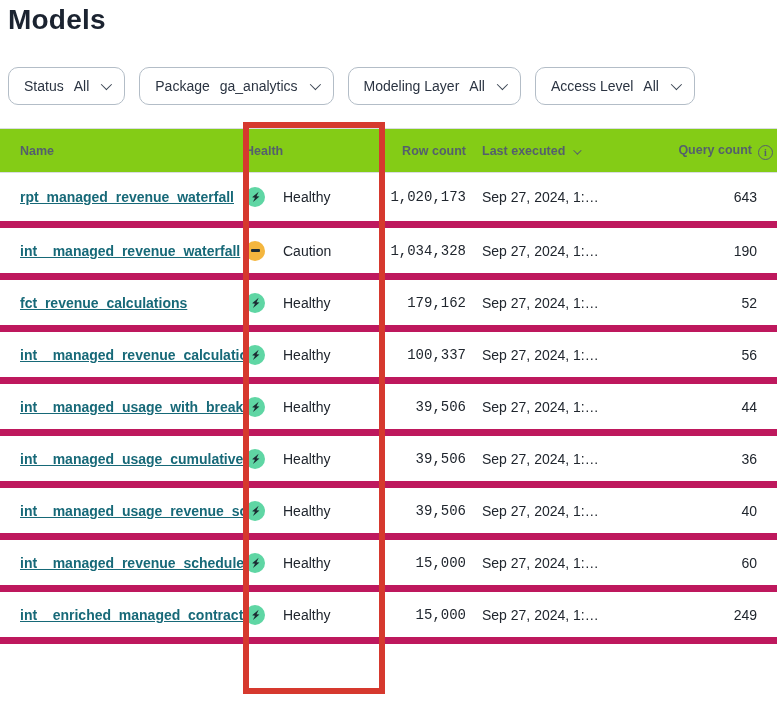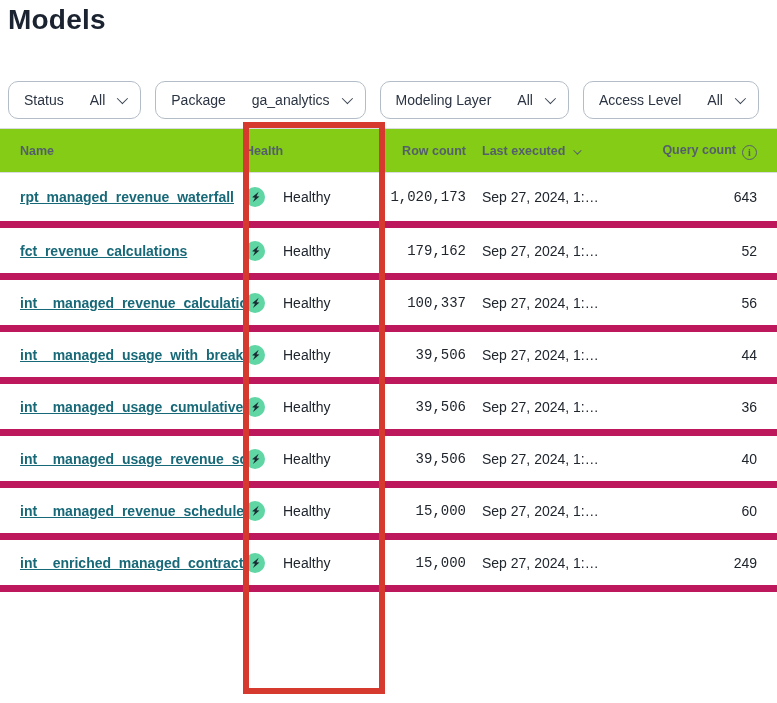--- a/index.html
+++ b/index.html
@@ -5,38 +5,38 @@
   * { margin:0; padding:0; box-sizing:border-box; }
   html,body { width:777px; height:703px; background:#ffffff;
     font-family:"Liberation Sans", sans-serif; color:#20262e; overflow:hidden; }
   .page { position:relative; width:777px; height:597px; }
 
   
   .page-title { position:absolute; left:8px; top:4px; font-size:28px; font-weight:700;
     color:#1b2330; letter-spacing:0.2px; }
 
   
-  .filter-bar { position:absolute; left:8px; top:81px; display:flex; gap:14px; }
+  .filter-bar { position:absolute; left:8px; top:67px; display:flex; gap:14px; }
   .pill { display:flex; align-items:center; gap:8px; height:38px; padding:0 15px;
     border:1px solid #b3bdc7; border-radius:10px; background:#fff; font-size:14px;
     color:#2b3442; cursor:pointer; white-space:nowrap; }
-  .pill .pill-value { margin-left:18px; }
+  .pill .pill-value { margin-left:2px; }
   .chev { width:8px; height:8px; border-right:1.7px solid #3c4654; border-bottom:1.7px solid #3c4654;
     transform:rotate(45deg) translateY(-2px); margin-left:4px; display:inline-block; }
 
   
   table { position:absolute; left:0; top:128px; width:777px; border-collapse:collapse; table-layout:fixed; }
   col.c-name{width:245px;} col.c-health{width:137px;} col.c-rows{width:84px;}
   col.c-exec{width:186px;} col.c-query{width:125px;}
   thead th { height:44px; background:#84cc16; border-top:1px solid #d9dde2; border-bottom:1px solid #d9dde2;
     font-size:12.5px; font-weight:700; color:#545f6d; text-align:left; vertical-align:middle; }
   th.h-name { padding-left:20px; }
   th.h-rows { text-align:right; }
   th.h-exec { padding-left:16px; }
-  th.h-query { text-align:right; padding-right:20px; }
+  th.h-query { text-align:right; padding-right:4px; }
   tbody td { height:52px; border-bottom:7px solid #be185d; vertical-align:middle;
     font-size:14px; color:#20262e; white-space:nowrap; overflow:hidden; }
   td.t-name { padding-left:20px; }
   td.t-rows { text-align:right;font-family:Liberation Mono, monospace; }
   td.t-exec { padding-left:16px; }
   td.t-query { text-align:right; padding-right:20px; }
   a.model-link { color:#176978; font-weight:700; text-decoration:underline; font-size:14px; cursor:pointer; }
 
   
   .health-cell { display:flex; align-items:center; gap:18px; }
@@ -121,20 +121,35 @@
 
         </span>
         <span class="health-label">Healthy</span>
       </span>
     </td>
     <td class="t-rows">1,020,173</td>
     <td class="t-exec">Sep 27, 2024, 1:…</td>
     <td class="t-query">643</td>
   </tr>
 
+  <tr>
+    <td class="t-name"><a class="model-link">int__managed_revenue_waterfall</a></td>
+    <td class="t-health">
+      <span class="health-cell">
+        <span class="health-badge caution">
+
+          <span class="minus"></span>
+        </span>
+        <span class="health-label">Caution</span>
+      </span>
+    </td>
+    <td class="t-rows">1,034,328</td>
+    <td class="t-exec">Sep 27, 2024, 1:…</td>
+    <td class="t-query">190</td>
+  </tr>
 
   <tr>
     <td class="t-name"><a class="model-link">fct_revenue_calculations</a></td>
     <td class="t-health">
       <span class="health-cell">
         <span class="health-badge">
           <svg width="11" height="12" viewBox="0 0 12 13">
             <path d="M8.6 0.4 L2.4 7.4 L5.6 7.4 L4.0 12.4 L10.2 5.4 L7.0 5.4 Z" fill="#1c2b33" transform="rotate(8 6 6.5)"></path>
           </svg>
 

